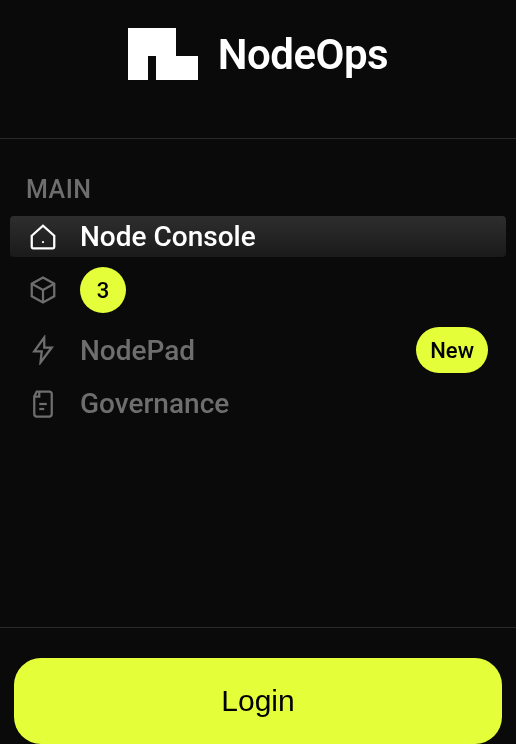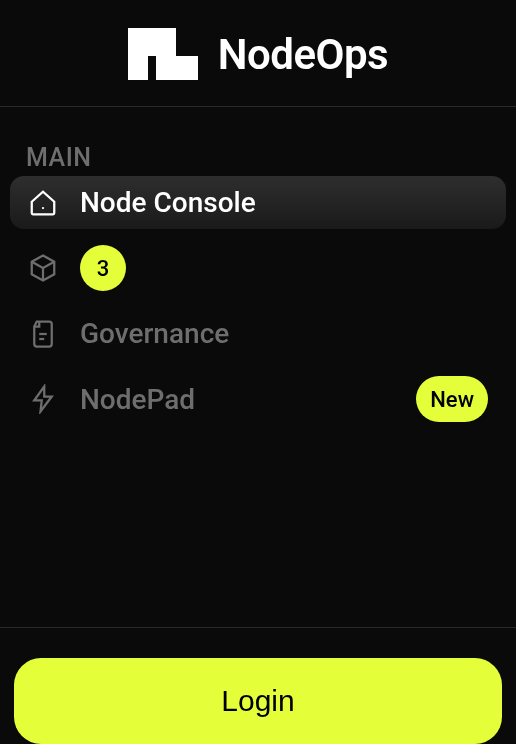--- a/index.html
+++ b/index.html
@@ -14,51 +14,51 @@
       font-family: -apple-system, BlinkMacSystemFont, "Segoe UI", Roboto, sans-serif;
       color: #fff;
       display: flex;
       flex-direction: column;
       overflow: hidden;
     }
     .header {
       display: flex;
       align-items: center;
       justify-content: center;
-      padding: 28px 0 26px 0;
+      padding: 28px 0 58px 0;
       border-bottom: 1px solid #2a2a2a;
     }
     .logo-mark {
       width: 70px;
       height: 52px;
       margin-right: 20px;
       position: relative;
     }
     .logo-text {
       font-size: 42px;
       font-weight: 600;
       letter-spacing: -0.5px;
       color: #fff;
     }
     .section-label {
       color: #6e6e6e;
       font-size: 25px;
       font-weight: 500;
-      padding: 36px 0 4px 26px;
+      padding: 36px 0 12px 26px;
       letter-spacing: 0.5px;
     }
     .nav {
       padding: 0 10px;
       flex: 1;
     }
     .nav-item {
       display: flex;
       align-items: center;
-      padding: 10px 18px;
-      border-radius: 14px;
+      padding: 4px 18px;
+      border-radius: 4px;
       cursor: pointer;
       margin-bottom: 6px;
       position: relative;
     }
     .nav-item.active {
       background: linear-gradient(180deg, #2e2e2e 0%, #1a1a1a 100%);
     }
     .nav-item.active .nav-label {
       color: #fff;
     }
@@ -145,36 +145,36 @@
         <path d="M3 7 L12 12 L21 7"></path>
         <path d="M12 12 L12 22"></path>
       </svg>
     </span>
     <span class="badge">3</span>
   </div>
 
   <div class="nav-item">
     <span class="nav-icon">
       <svg viewBox="0 0 24 24" fill="none" stroke="#6e6e6e" stroke-width="1.8">
+        <path d="M13 2 L5 13 L11 13 L10 22 L19 10 L13 10 Z"></path>
+      </svg>
+    </span>
+    <span class="nav-label">NodePad</span>
+    <span class="badge">New</span>
+  </div>
+
+  <div class="nav-item">
+    <span class="nav-icon">
+      <svg viewBox="0 0 24 24" fill="none" stroke="#6e6e6e" stroke-width="1.8">
         <path d="M7 2 L17 2 Q19 2 19 4 L19 20 Q19 22 17 22 L7 22 Q5 22 5 20 L5 6 Z"></path>
         <path d="M9 12 L15 12"></path>
         <path d="M9 16 L13 16"></path>
         <path d="M5 6 L9 6 L9 2"></path>
       </svg>
     </span>
     <span class="nav-label">Governance</span>
   </div>
 
-  <div class="nav-item">
-    <span class="nav-icon">
-      <svg viewBox="0 0 24 24" fill="none" stroke="#6e6e6e" stroke-width="1.8">
-        <path d="M13 2 L5 13 L11 13 L10 22 L19 10 L13 10 Z"></path>
-      </svg>
-    </span>
-    <span class="nav-label">NodePad</span>
-    <span class="badge">New</span>
-  </div>
-
 </div>
 
 <div class="footer">
   <button class="login-btn">Login</button>
 </div>
 
 </body></html>

